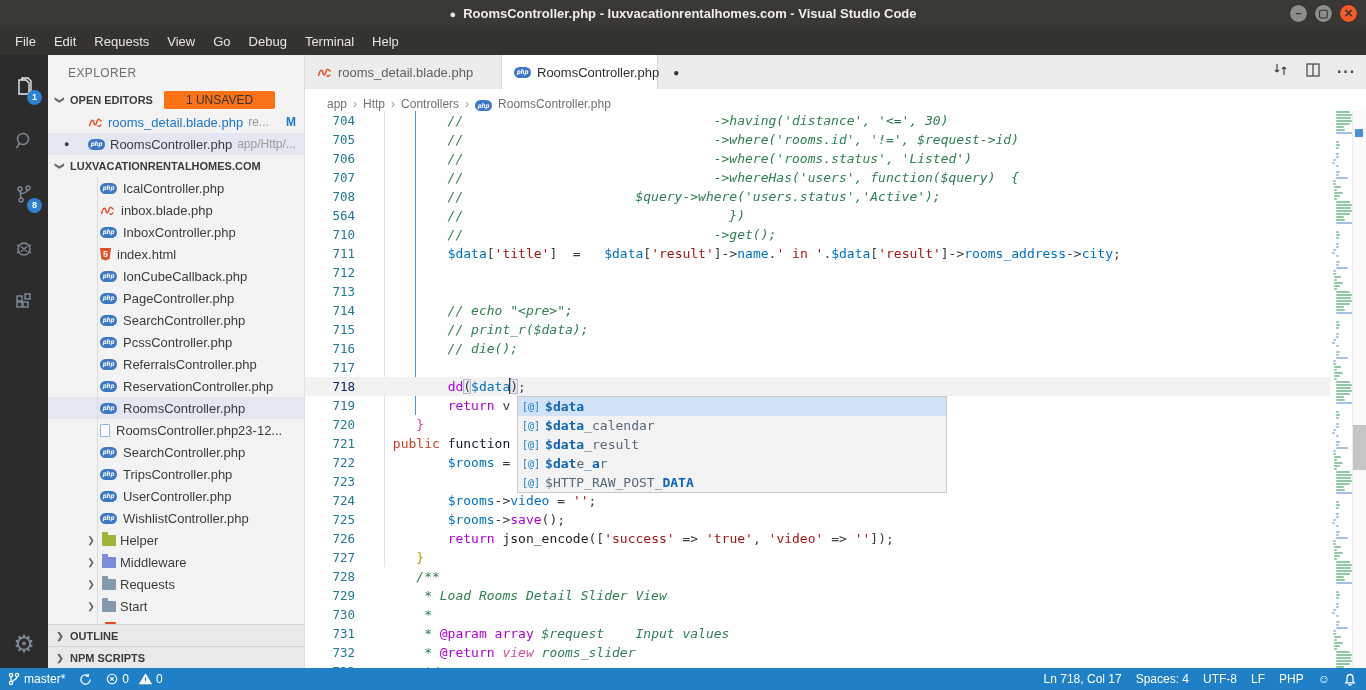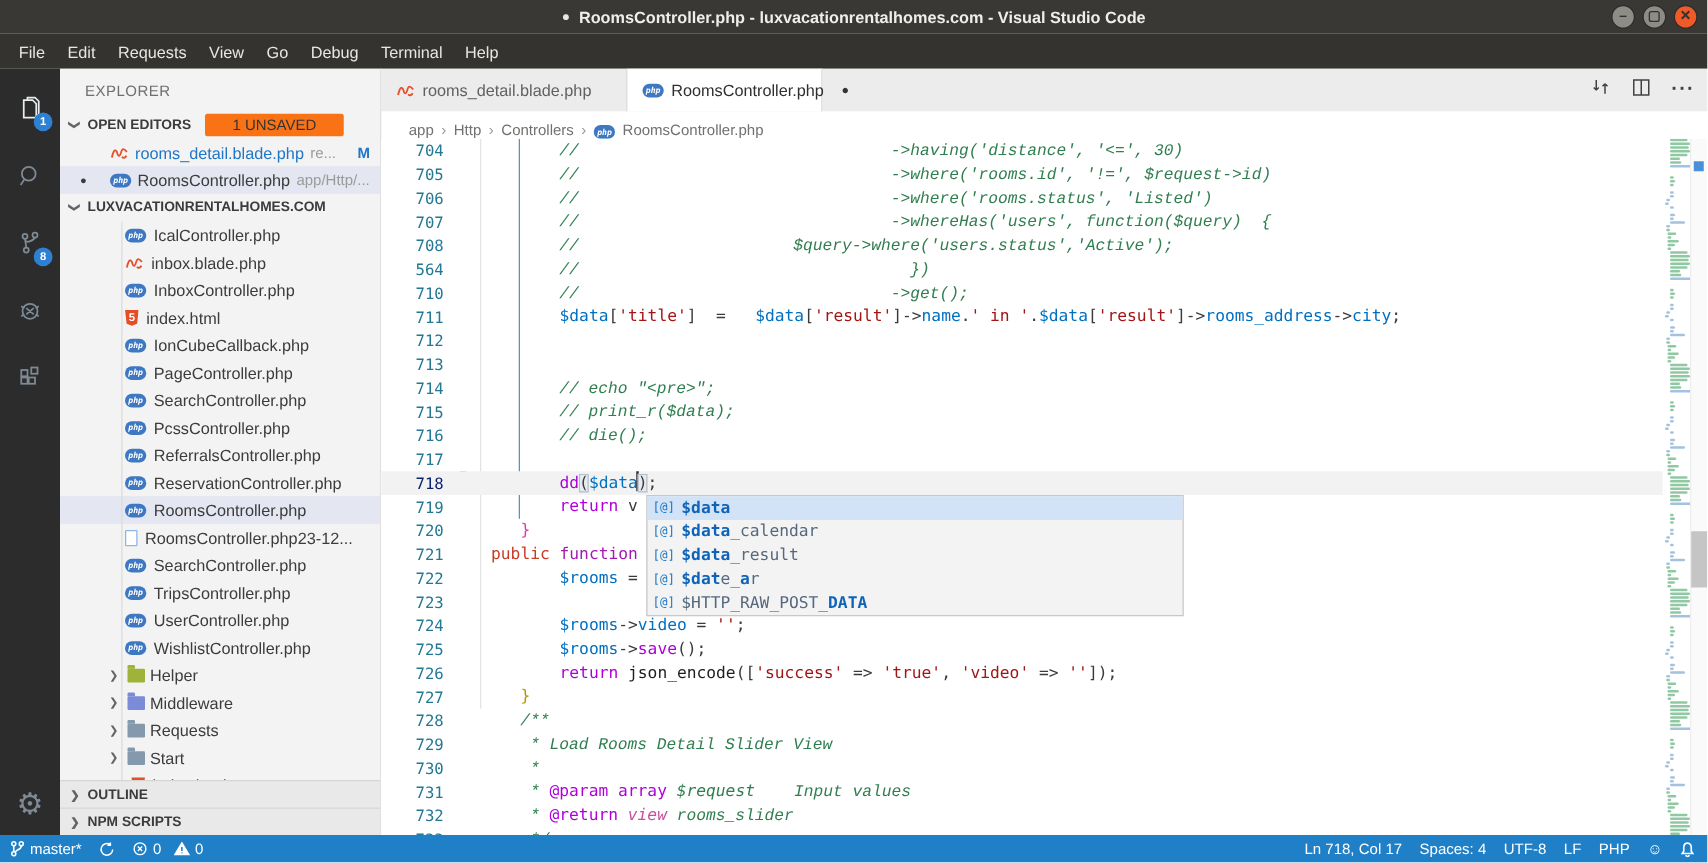--- a/index.html
+++ b/index.html
@@ -70,26 +70,26 @@
   .crumbs { height:22px; background:#fff; display:flex; align-items:flex-end; font-size:12px; color:#717171; padding-left:22px; gap:6px; }
   .crumb-sep { color:#9a9a9a; }
 
   .code-wrap { position:relative; flex:1; background:#fff; overflow:hidden; }
   .code-content { position:absolute; inset:0 36px 0 0; }
   .cl-row { height:19px; display:flex; align-items:center; position:relative; }
   .cl-row.current { background:#F2F2F2;align-items:center; }
   .cl-num { width:50px; text-align:right; font:12.5px "DejaVu Sans Mono",monospace; color:#237893; flex:none; }
   .cl-row.current .cl-num { color:#0B216F; }
   .cl-text { margin-left:30px; font:13px/19px "DejaVu Sans Mono",monospace; white-space:pre; color:#3B3B3B; }
-  .tok-cm { color:#2F7E4F; font-style:italic;font-family:Liberation Mono, monospace; }
+  .tok-cm { color:#2F7E4F; font-style:italic; }
   .tok-v  { color:#0070C1; }
   .tok-s  { color:#A31515; }
   .tok-k  { color:#AF00DB; }
   .tok-kr { color:#C83C22; }
-  .tok-kb { color:#a21caf; }
+  .tok-kb { color:#0f172a; }
   .tok-fm { color:#AF00DB; }
   .tok-fd { color:#1E1E1E; }
   .tok-pr { color:#0070C1; }
   .tok-bp { color:#D63FA0; }
   .tok-by { color:#B89500; }
   .tok-op { color:#3B3B3B; }
   .tok-doc { color:#AF00DB; }
   .tok-dg { color:#2F7E4F; font-style:italic; }
   .tok-dv { color:#C94F9E; font-style:italic; }
   .tok-bh { background:#E7EBF1; box-shadow:inset 0 0 0 1px #B5BDCB; }

